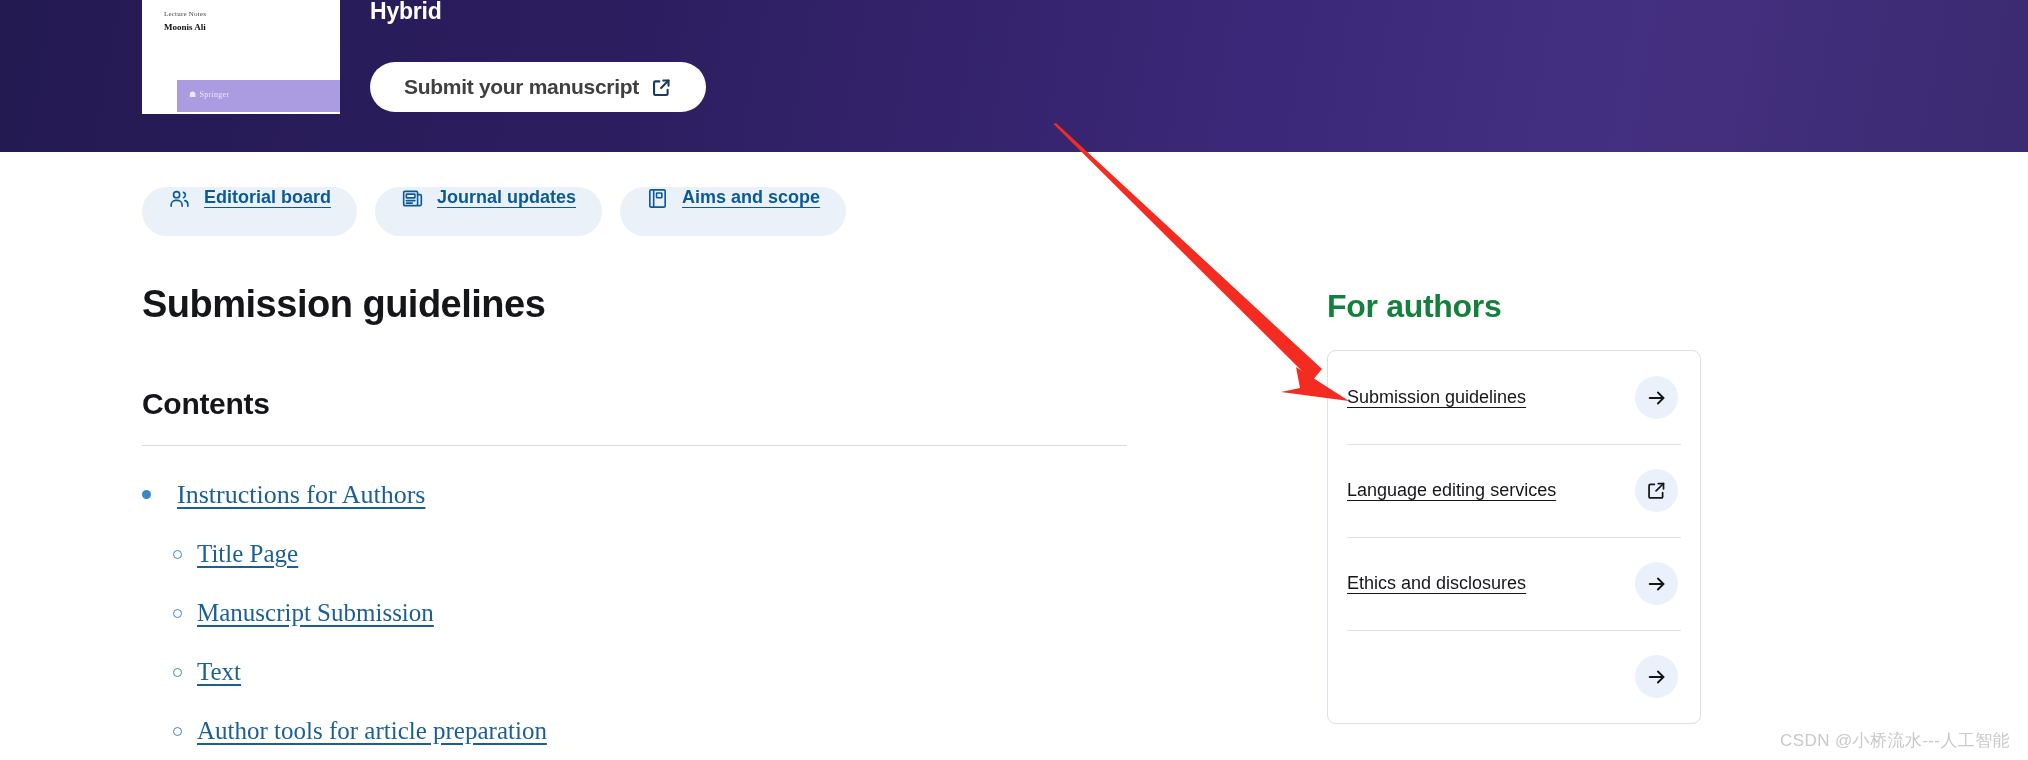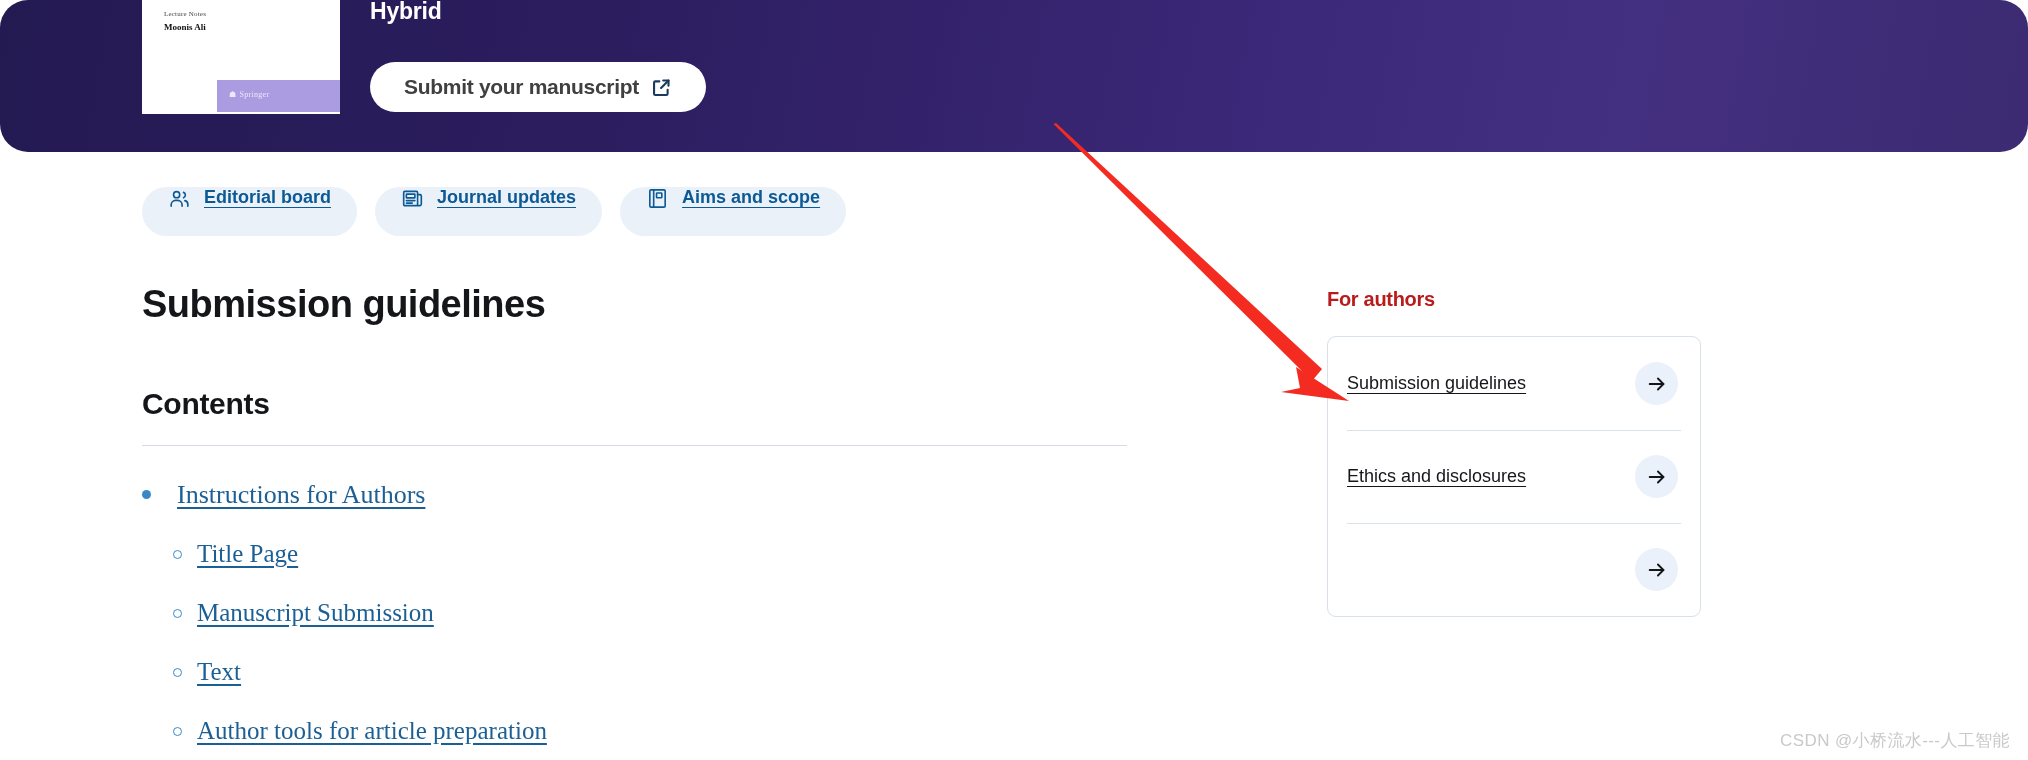--- a/index.html
+++ b/index.html
@@ -21,21 +21,20 @@
   }
 
   
   .hero {
     position: absolute;
     left: 0; top: 0;
     width: 2028px;
     height: 152px;
     background: linear-gradient(100deg, #241a52 0%, #2c1d5f 30%, #3b2878 62%, #443080 80%, #3c2a72 100%);
     overflow: hidden;
-    border-radius: 28px;
   }
 
   .cover-thumb {
     position: absolute;
     left: 142px;
     top: -118px;
     width: 198px;
     height: 232px;
     background: #ffffff;
     overflow: hidden;
@@ -58,21 +57,20 @@
     font-size: 9px;
     color: #111;
   }
   .cover-band {
     position: absolute;
     left: 35px;
     top: 198px;
     width: 175px;
     height: 32px;
     background: #ab9be0;
-    margin-left: 40px;
   }
   .cover-springer {
     position: absolute;
     left: 12px;
     top: 10px;
     font-family: "Liberation Serif", serif;
     font-size: 8px;
     color: #ece7fb;
     letter-spacing: .3px;
   }
@@ -207,23 +205,23 @@
   .toc-link.lvl1 { font-size: 26px; }
 
   
   .sidebar {
     position: absolute;
     left: 1327px;
     top: 288px;
     width: 374px;
   }
   .sidebar-title {
-    font-size: 20px;
-    font-weight: bold;
-    color: #b91c1c;
+    font-size: 32px;
+    font-weight: bold;
+    color: #15803d;
     letter-spacing: -.3px;
   }
   .sidebar-card {
     margin-top: 25px;
     width: 374px;
     border: 1px solid #d8e0e8;
     border-radius: 9px;
     background: #ffffff;
     overflow: hidden;
   }
@@ -387,20 +385,30 @@
       <div class="sb-row">
         <span class="sb-label">Submission guidelines</span>
         <span class="sb-icon-circle">
           <svg width="22" height="22" viewBox="0 0 24 24" fill="none" stroke="#15161a" stroke-width="2" stroke-linecap="round" stroke-linejoin="round">
             <path d="M4 12h15"></path>
               <path d="M13 6l6 6-6 6"></path>
           </svg>
         </span>
       </div>
 
+      <div class="sb-row">
+        <span class="sb-label">Language editing services</span>
+        <span class="sb-icon-circle">
+          <svg width="21" height="21" viewBox="0 0 24 24" fill="none" stroke="#15161a" stroke-width="2" stroke-linecap="round" stroke-linejoin="round">
+            <path d="M14 4h6v6"></path>
+              <path d="M20 4 11.5 12.5"></path>
+            <path d="M19 14.5V19a1.5 1.5 0 0 1-1.5 1.5H5A1.5 1.5 0 0 1 3.5 19V6.5A1.5 1.5 0 0 1 5 5h4.5"></path>
+          </svg>
+        </span>
+      </div>
 
       <div class="sb-row">
         <span class="sb-label">Ethics and disclosures</span>
         <span class="sb-icon-circle">
           <svg width="22" height="22" viewBox="0 0 24 24" fill="none" stroke="#15161a" stroke-width="2" stroke-linecap="round" stroke-linejoin="round">
             <path d="M4 12h15"></path>
               <path d="M13 6l6 6-6 6"></path>
           </svg>
         </span>
       </div>

